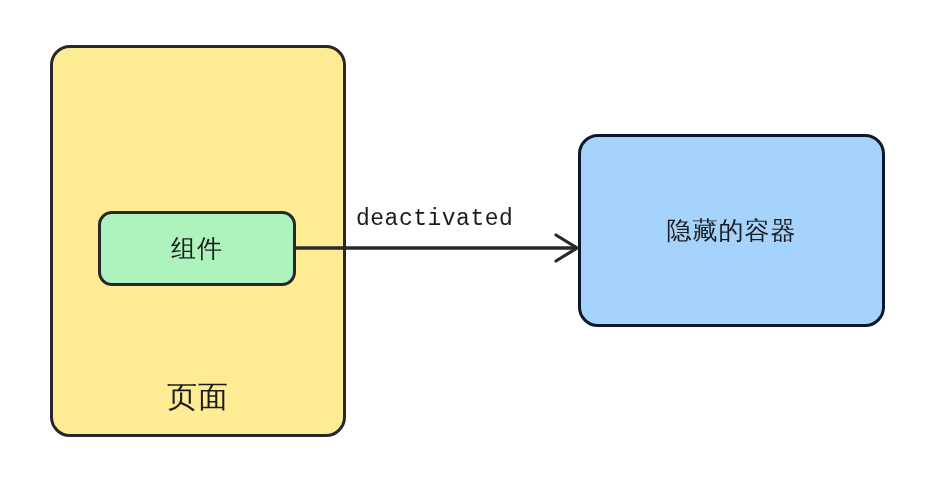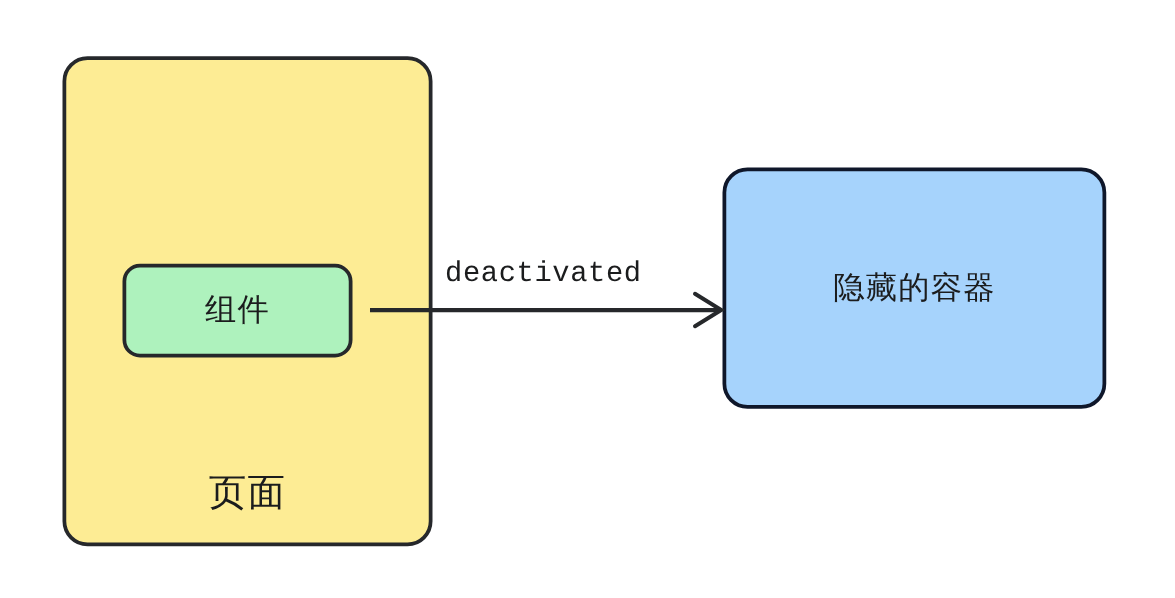--- a/index.html
+++ b/index.html
@@ -31,31 +31,31 @@
     width: 296px;
     height: 392px;
     background: #fdec94;
     border: 3px solid #26282b;
     border-radius: 20px;
     align-items: flex-end;
     justify-content: center;
     padding-bottom: 22px;
   }
   #page-label {
-    font-family: Liberation Mono, monospace;
+    font-family: Liberation Serif, serif;
     font-size: 30px;
     line-height: 1;
     color: #1b1c1d;
     letter-spacing: 1px;
   }
   
   #component-node {
     left: 98px;
     top: 211px;
-    width: 184px;
+    width: 198px;
     height: 75px;
     background: #aef2bd;
     border: 3px solid #26282b;
     border-radius: 14px;
     z-index: 3;
   }
   #component-label {
     font-family: "Liberation Sans", sans-serif;
     font-size: 25px;
     line-height: 1;

